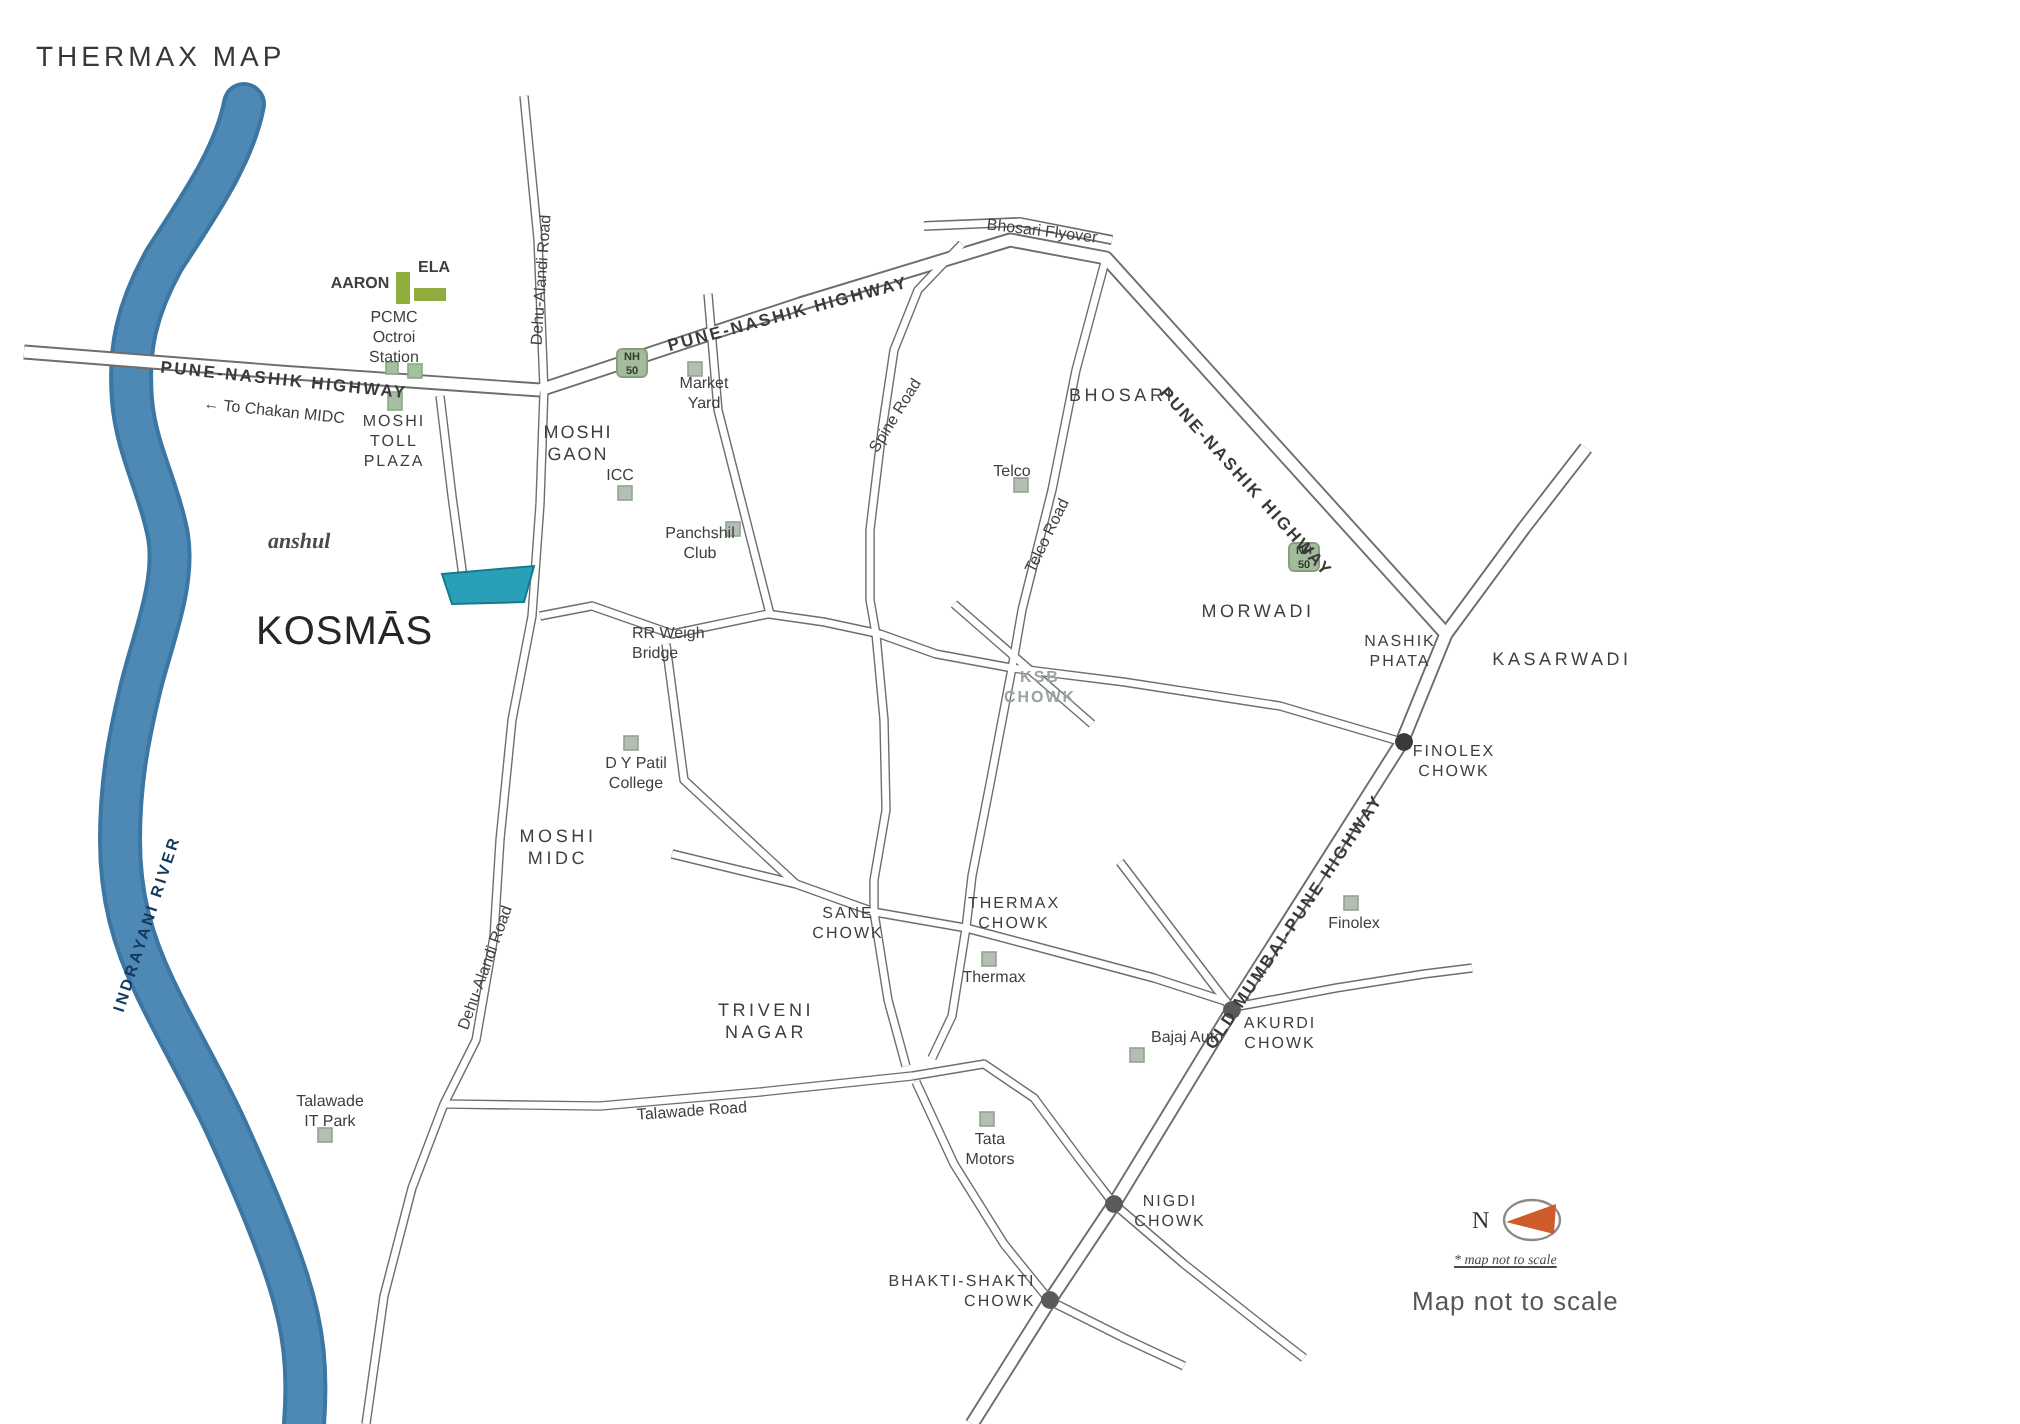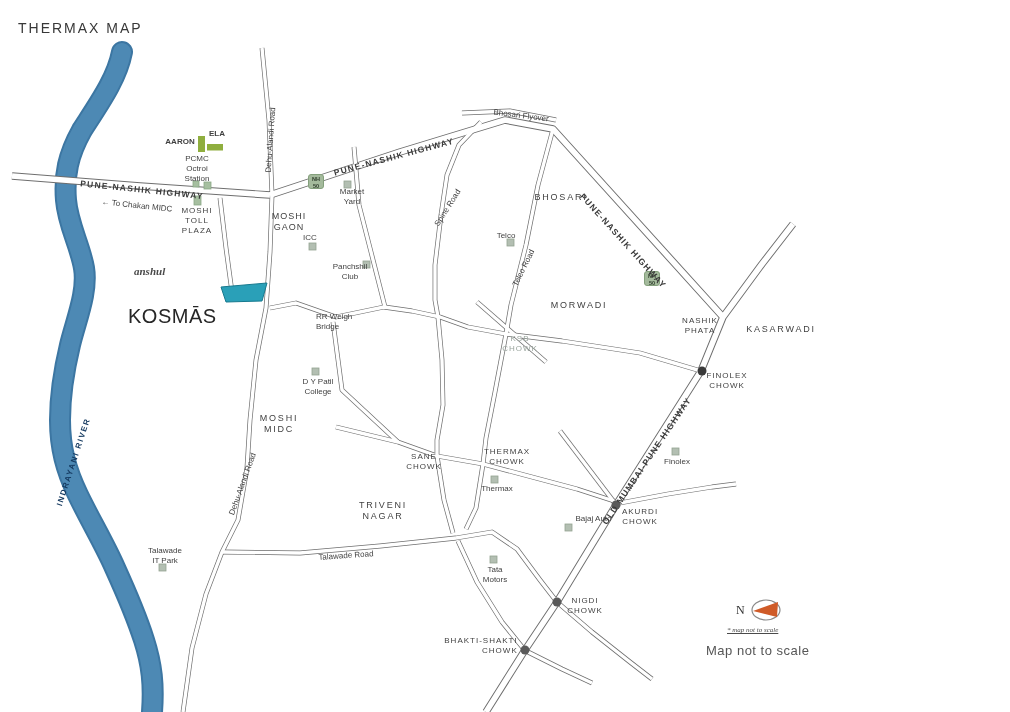--- a/index.html
+++ b/index.html
@@ -147,31 +147,31 @@
   <div class="lbl" style="left:243px;top:484px;transform:translate(-50%,-50%) rotate(-70deg);white-space:nowrap;">Dehu-Alandi Road</div>
   <div class="lbl" style="left:448px;top:208px;transform:translate(-50%,-50%) rotate(-58deg);white-space:nowrap;">Spine Road</div>
   <div class="lbl" style="left:524px;top:268px;transform:translate(-50%,-50%) rotate(-64deg);white-space:nowrap;">Telco Road</div>
   <div class="lbl" style="left:346px;top:556px;transform:translate(-50%,-50%) rotate(-4deg);white-space:nowrap;">Talawade Road</div>
   <div class="lbl" style="left:521px;top:116px;transform:translate(-50%,-50%) rotate(7deg);white-space:nowrap;">Bhosari Flyover</div>
   <div class="lbl" style="left:137px;top:206px;transform:translate(-50%,-50%) rotate(6deg);white-space:nowrap;">← To Chakan MIDC</div>
 
   <div class="lbl ls1 s9" style="left:289px;top:222px;">MOSHI
 GAON</div>
   <div class="lbl ls2 s9" style="left:561px;top:198px;">BHOSARI</div>
-  <div class="lbl ls2 s9" style="left:579px;top:306px;">MORWADI</div>
+  <div class="lbl ls2 s9" style="left:629px;top:306px;">MORWADI</div>
   <div class="lbl ls2 s9" style="left:781px;top:330px;">KASARWADI</div>
   <div class="lbl ls2 s9" style="left:279px;top:424px;">MOSHI
 MIDC</div>
   <div class="lbl ls2 s9" style="left:383px;top:511px;">TRIVENI
 NAGAR</div>
 
   <div class="lbl ls1" style="left:197px;top:221px;">MOSHI
 TOLL
 PLAZA</div>
-  <div class="lbl ls1 gray" style="left:520px;top:344px;">KSB
+  <div class="lbl ls1 gray" style="left:520px;top:344px;font-weight:bold;">KSB
 CHOWK</div>
   <div class="lbl ls1" style="left:700px;top:326px;">NASHIK
 PHATA</div>
   <div class="lbl ls1" style="left:727px;top:381px;">FINOLEX
 CHOWK</div>
   <div class="lbl ls1" style="left:424px;top:462px;">SANE
 CHOWK</div>
   <div class="lbl ls1" style="left:507px;top:457px;">THERMAX
 CHOWK</div>
   <div class="lbl ls1" style="left:640px;top:517px;">AKURDI

